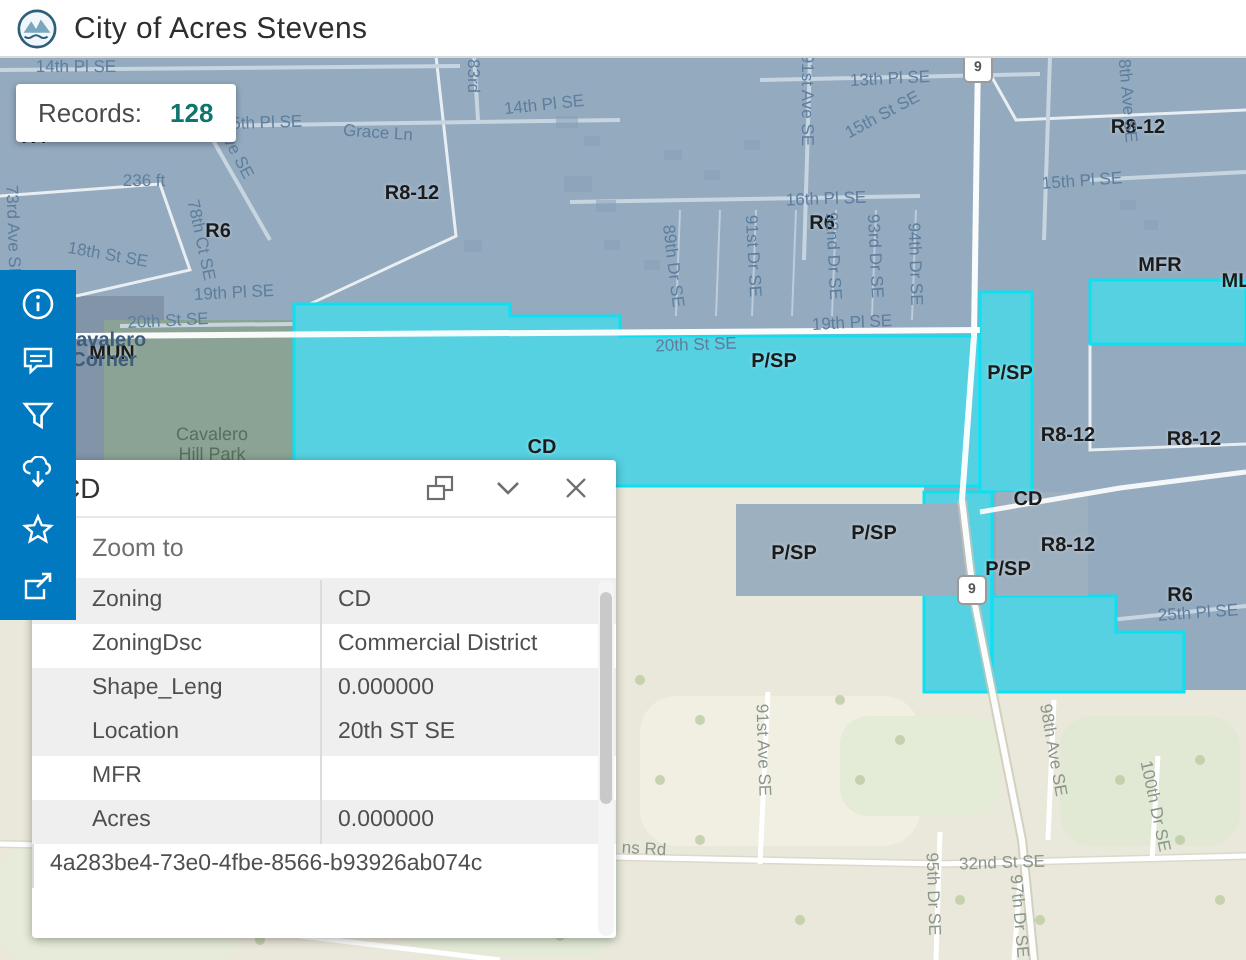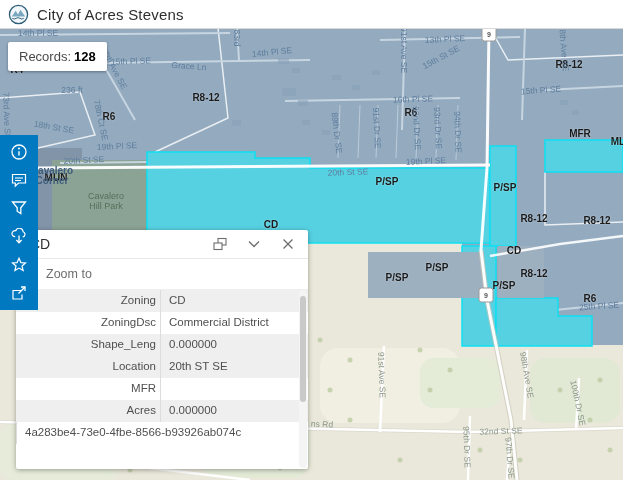--- a/index.html
+++ b/index.html
@@ -18,49 +18,49 @@
   .map svg.base{position:absolute;left:0;top:0;}
   .map-labels{position:absolute;left:0;top:0;width:623px;height:452px;}
   .zlabel{position:absolute;font-weight:bold;font-size:10px;color:#1b1b1b;white-space:nowrap;
           transform:translate(-50%,-50%);text-shadow:0 0 2px rgba(255,255,255,.45);}
   .slabel{position:absolute;font-size:8.5px;white-space:nowrap;transform:translate(-50%,-50%);}
   .slabel.blue{color:#5e7e9d;}
   .slabel.green{color:#8a968b;}
   .plabel{position:absolute;transform:translate(-50%,-50%);text-align:center;white-space:pre-line;
           line-height:10px;}
   .plabel.city{font-weight:bold;font-size:10px;color:#3e5d7c;}
-  .plabel.park{font-size:9px;color:#55705c;}
+  .plabel.park{font-size:9px;color:#55705c;margin-top:21px;}
   .shield{position:absolute;width:13px;height:13px;background:#fff;border:1px solid #9a9a9a;
           border-radius:3px;transform:translate(-50%,-50%);display:flex;align-items:center;
           justify-content:center;font-size:7px;font-weight:bold;color:#555;}
 
   
   .records{position:absolute;left:8px;top:42px;background:#fff;border-radius:2px;z-index:35;
            box-shadow:0 1px 3px rgba(0,0,0,.35);padding:7px 11px;font-size:13px;color:#4a4a4a;}
-  .records b{color:#000000;margin-left:3px;}
+  .records b{color:#0f766e;margin-left:14px;}
 
   
   .toolbar{position:absolute;left:0;top:135px;width:38px;height:175px;background:#0079c1;
            z-index:30;display:flex;flex-direction:column;align-items:center;justify-content:space-around;
            padding:3px 0;box-sizing:border-box;}
   .tbtn{width:26px;height:24px;display:flex;align-items:center;justify-content:center;cursor:pointer;}
 
   
   .popup{position:absolute;left:16px;top:230px;width:292px;height:239px;background:#fff;z-index:20;
          border-radius:2px;box-shadow:0 1px 5px rgba(0,0,0,.35);overflow:hidden;font-size:12px;}
   .popup-head{height:28px;display:flex;align-items:center;border-bottom:1px solid #e8e8e8;}
   .popup-title{padding-left:14px;font-size:14px;color:#323232;flex:1;white-space:nowrap;}
   .popup-actions{display:flex;align-items:center;gap:18px;padding-right:12px;}
   .pbtn{width:16px;height:16px;display:flex;align-items:center;justify-content:center;cursor:pointer;}
   .zoomto-row{height:30px;display:flex;align-items:center;border-bottom:1px solid #efefef;}
   .zoomto{margin-left:30px;color:#6e6e6e;font-size:12.5px;cursor:pointer;}
   .attr-table{position:relative;}
   .arow{display:flex;min-height:22px;color:#4f4f4f;font-size:11.5px;}
   .arow.alt{background:#efefef;}
-  .acell-f{width:144px;box-sizing:border-box;padding:4px 4px 4px 30px;text-align:right;}
+  .acell-f{width:144px;box-sizing:border-box;padding:4px 4px 4px 30px;}
   .acell-v{flex:1;box-sizing:border-box;padding:4px 10px 4px 8px;border-left:1px solid #dcdcdc;
            line-height:13px;}
   .vtrack{position:absolute;right:1px;top:60px;width:8px;height:178px;background:#f4f4f4;border-radius:4px;}
   .vthumb{position:absolute;right:2px;top:66px;width:6px;height:106px;background:#c9c9c9;border-radius:3px;cursor:pointer;}
 </style>
 </head>
 <body>
 
 <div class="map">
   <svg class="base" width="623" height="452" viewBox="0 0 623 452">

